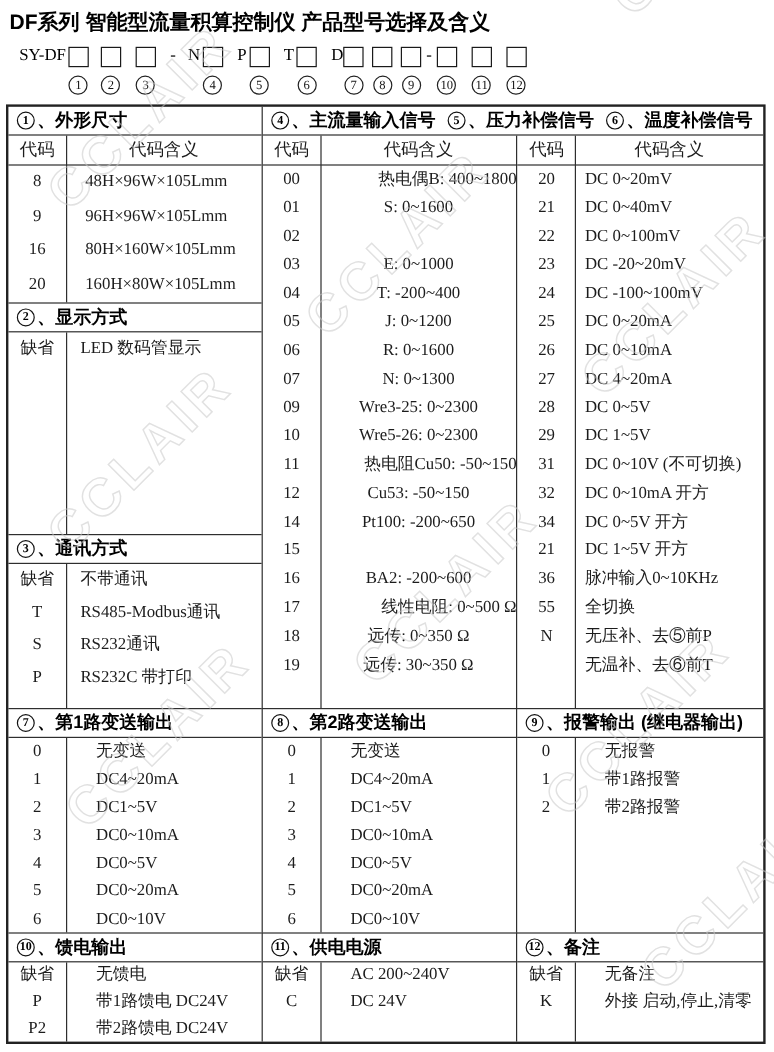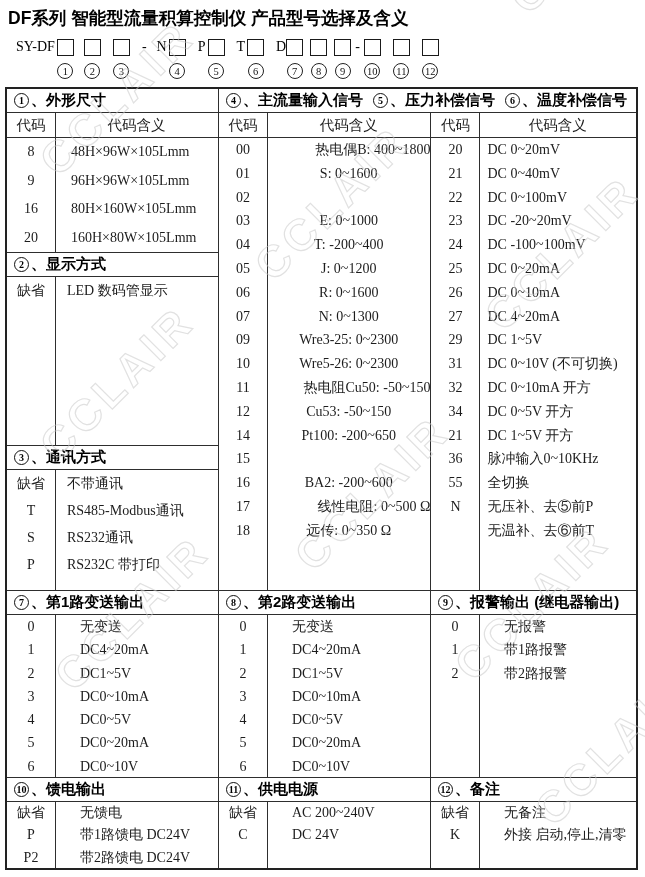--- a/index.html
+++ b/index.html
@@ -377,20 +377,24 @@
               <div class="val">BA2: -200~600</div>
             </div>
             <div class="row">
               <div class="code">17</div>
               <div class="val left">线性电阻: 0~500 Ω</div>
             </div>
             <div class="row">
               <div class="code">18</div>
               <div class="val">远传: 0~350 Ω</div>
             </div>
+            <div class="row">
+              <div class="code">19</div>
+              <div class="val">远传: 30~350 Ω</div>
+            </div>
           </div>
         </div>
         <div class="sub sub-right">
           <div class="grid">
             <div class="vline"></div>
             <div class="hrow">
               <div class="hcode">代码</div>
               <div class="hval">代码含义</div>
             </div>
             <div class="row">
@@ -419,20 +423,24 @@
             </div>
             <div class="row">
               <div class="code">26</div>
               <div class="val">DC 0~10mA</div>
             </div>
             <div class="row">
               <div class="code">27</div>
               <div class="val">DC 4~20mA</div>
             </div>
             <div class="row">
+              <div class="code">28</div>
+              <div class="val">DC 0~5V</div>
+            </div>
+            <div class="row">
               <div class="code">29</div>
               <div class="val">DC 1~5V</div>
             </div>
             <div class="row">
               <div class="code">31</div>
               <div class="val">DC 0~10V (不可切换)</div>
             </div>
             <div class="row">
               <div class="code">32</div>
               <div class="val">DC 0~10mA 开方</div>

